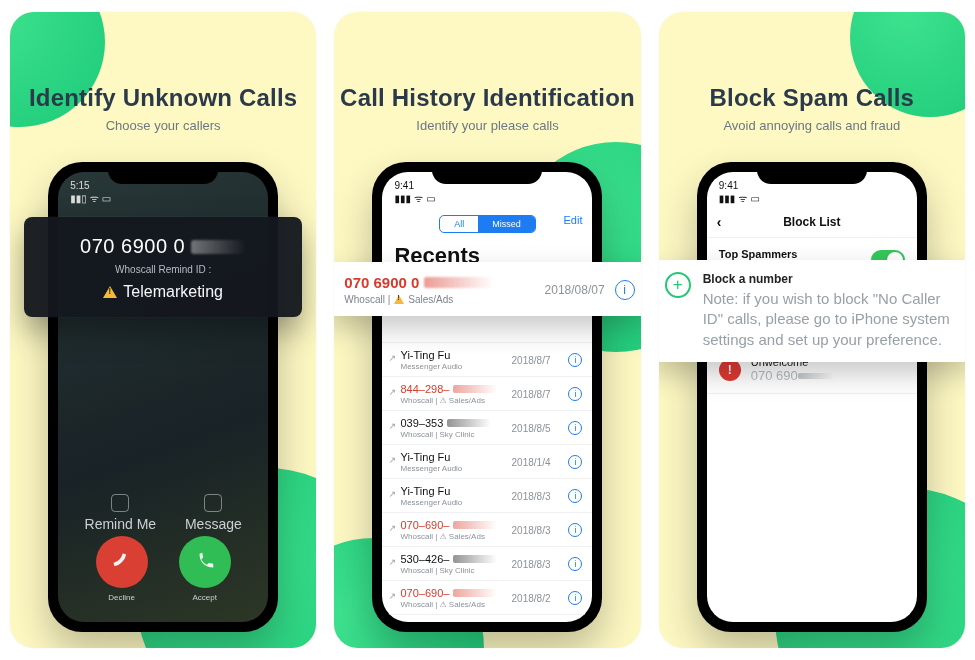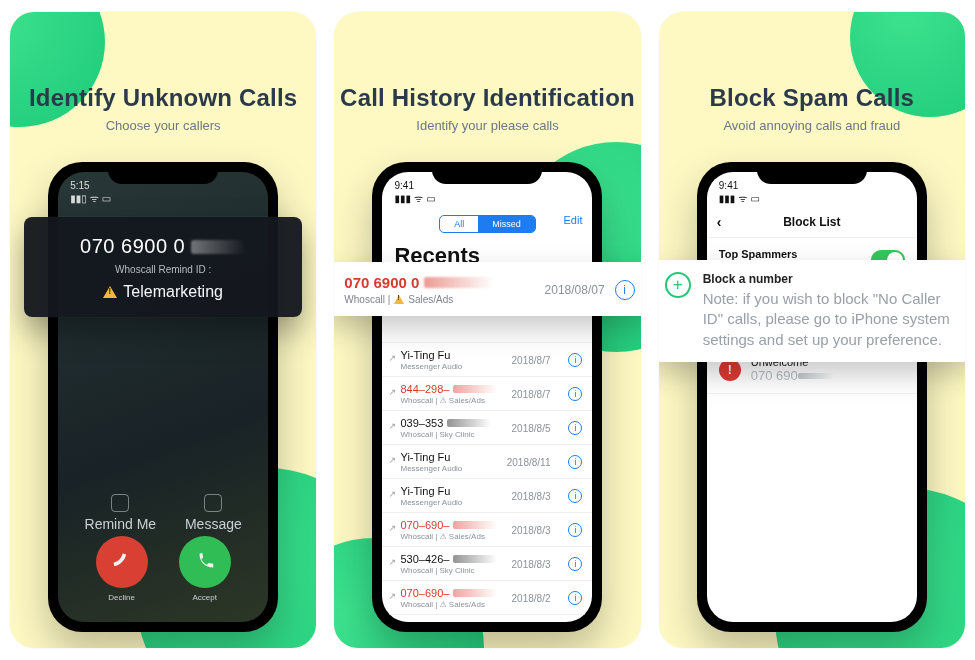--- a/index.html
+++ b/index.html
@@ -437,21 +437,21 @@
               <span class="info">i</span>
             </div>
             <div class="row">
               <span class="handset">↗</span>
               <div class="col">
                 <div class="n">
                   <span>Yi-Ting Fu</span>
                 </div>
                 <div class="d">Messenger Audio</div>
               </div>
-              <span class="date">2018/8/11</span>
+              <span class="date">2018/1/4</span>
               <span class="info">i</span>
             </div>
             <div class="row">
               <span class="handset">↗</span>
               <div class="col">
                 <div class="n">
                   <span>Yi-Ting Fu</span>
                 </div>
                 <div class="d">Messenger Audio</div>
               </div>

